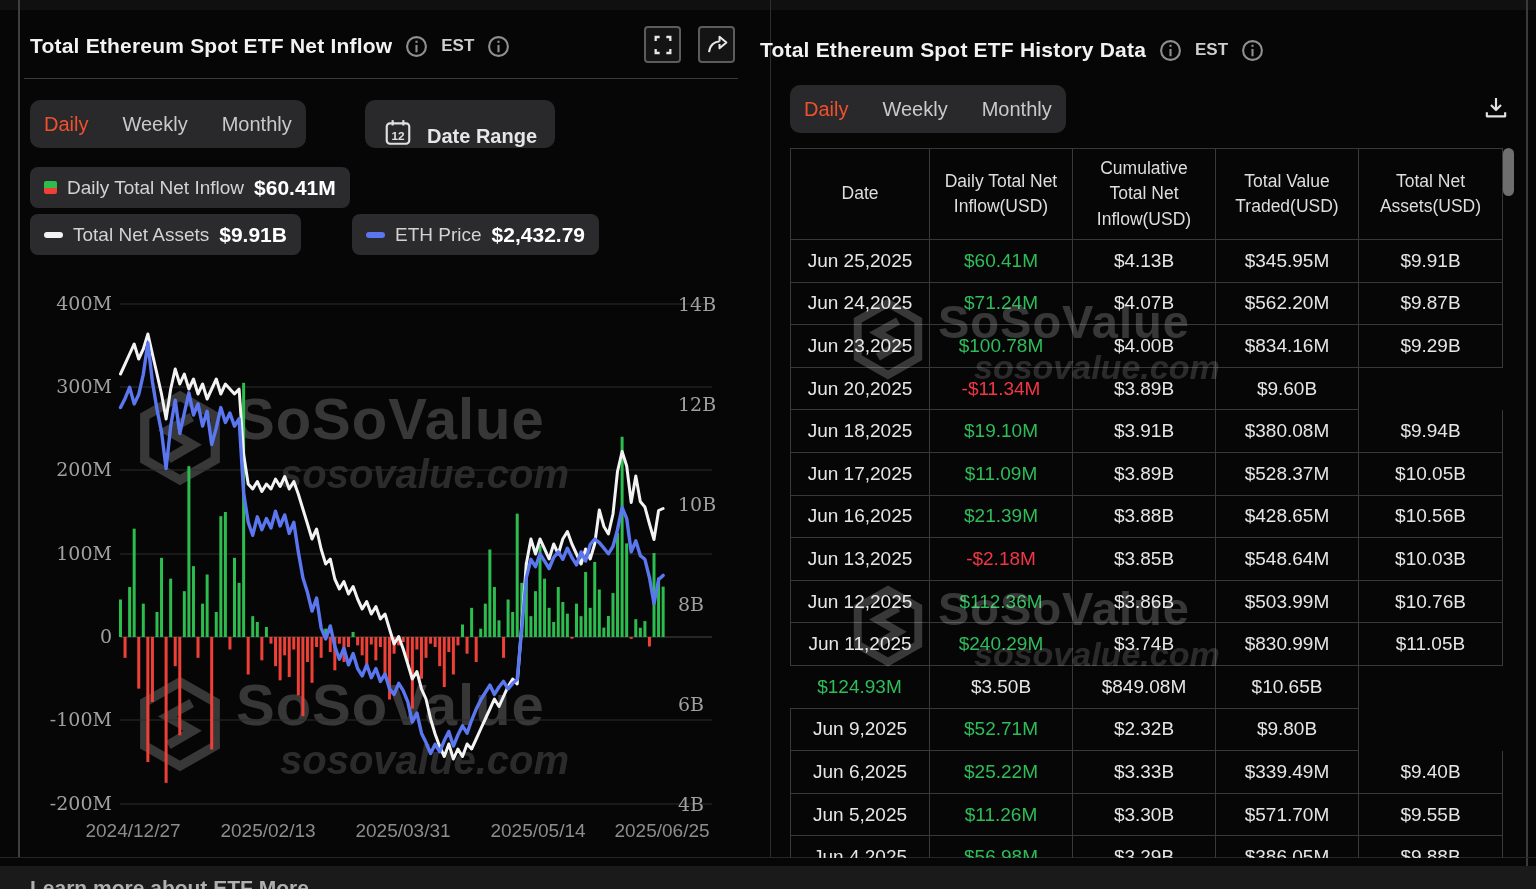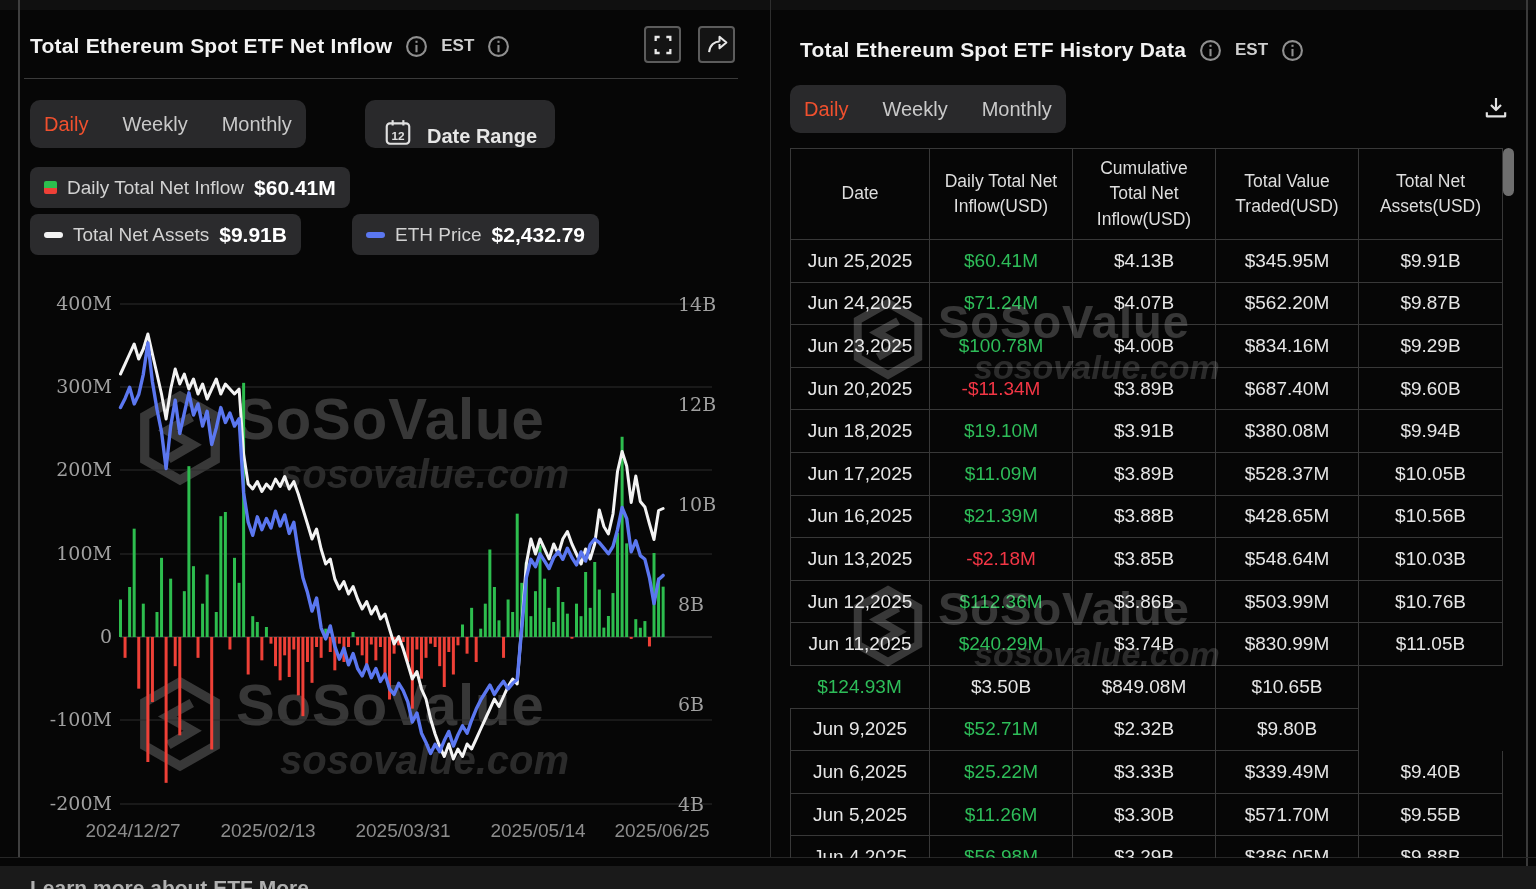--- a/index.html
+++ b/index.html
@@ -299,21 +299,21 @@
         <rect x="652.52" y="553.020026" width="3" height="83.979974" fill="#2dbd4e"></rect>
         <rect x="657.0799999999999" y="577.635708" width="3" height="59.364292" fill="#2dbd4e"></rect>
         <rect x="661.64" y="586.660347" width="3" height="50.339653" fill="#2dbd4e"></rect>
         <path d="M120.5,374.0 L125.1,364.0 L129.6,354.0 L134.2,344.0 L138.7,359.0 L143.3,349.0 L147.9,334.0 L152.4,354.0 L157.0,374.0 L161.5,394.0 L166.1,419.0 L170.7,389.0 L175.2,369.0 L179.8,384.0 L184.3,374.0 L188.9,389.0 L193.5,379.0 L198.0,394.0 L202.6,384.0 L207.1,399.0 L211.7,389.0 L216.3,379.0 L220.8,394.0 L225.4,384.0 L229.9,389.0 L234.5,394.0 L239.1,389.0 L243.6,454.0 L248.2,484.0 L252.7,489.0 L257.3,481.5 L261.9,491.5 L266.4,484.0 L271.0,489.0 L275.5,479.0 L280.1,486.5 L284.7,476.5 L289.2,489.0 L293.8,481.5 L298.3,494.0 L302.9,509.0 L307.5,524.0 L312.0,539.0 L316.6,529.0 L321.1,549.0 L325.7,564.0 L330.3,559.0 L334.8,579.0 L339.4,589.0 L343.9,581.5 L348.5,594.0 L353.1,586.5 L357.6,599.0 L362.2,609.0 L366.7,601.5 L371.3,614.0 L375.9,606.5 L380.4,619.0 L385.0,614.0 L389.5,629.0 L394.1,644.0 L398.7,636.5 L403.2,649.0 L407.8,664.0 L412.3,679.0 L416.9,671.5 L421.5,689.0 L426.0,699.0 L430.6,719.0 L435.1,734.0 L439.7,746.5 L444.3,756.5 L448.8,744.0 L453.4,759.0 L457.9,749.0 L462.5,756.5 L467.1,744.0 L471.6,749.0 L476.2,739.0 L480.7,729.0 L485.3,719.0 L489.9,709.0 L494.4,699.0 L499.0,706.5 L503.5,696.5 L508.1,686.5 L512.7,679.0 L517.2,684.0 L521.8,624.0 L526.3,564.0 L530.9,539.0 L535.5,554.0 L540.0,539.0 L544.6,549.0 L549.1,559.0 L553.7,544.0 L558.3,554.0 L562.8,539.0 L567.4,531.5 L571.9,544.0 L576.5,554.0 L581.1,564.0 L585.6,549.0 L590.2,559.0 L594.7,544.0 L599.3,510.0 L603.9,526.5 L608.4,534.0 L613.0,514.0 L617.5,471.5 L622.1,451.5 L626.7,466.0 L631.2,502.5 L635.8,476.0 L640.3,501.5 L644.9,507.0 L649.5,524.0 L654.0,539.5 L658.6,510.5 L663.1,508.5" fill="none" stroke="#f3f3f3" stroke-width="3" stroke-linejoin="round" stroke-linecap="round"></path>
         <path d="M120.5,407.6 L125.1,398.4 L129.6,387.3 L134.2,403.9 L138.7,394.6 L143.3,374.3 L147.9,342.9 L152.4,381.7 L157.0,409.4 L161.5,431.6 L166.1,468.6 L170.7,426.1 L175.2,400.2 L179.8,433.5 L184.3,413.1 L188.9,392.8 L193.5,415.0 L198.0,403.9 L202.6,426.1 L207.1,411.3 L211.7,444.6 L216.3,427.9 L220.8,407.6 L225.4,422.4 L229.9,413.1 L234.5,426.1 L239.1,418.7 L243.6,492.7 L248.2,522.3 L252.7,535.3 L257.3,516.8 L261.9,529.7 L266.4,518.6 L271.0,527.9 L275.5,511.2 L280.1,526.0 L284.7,514.9 L289.2,533.4 L293.8,522.3 L298.3,551.9 L302.9,577.8 L307.5,592.6 L312.0,611.1 L316.6,598.1 L321.1,627.8 L325.7,638.9 L330.3,625.9 L334.8,646.3 L339.4,659.2 L343.9,648.1 L348.5,664.8 L353.1,653.6 L357.6,668.5 L362.2,675.9 L366.7,664.8 L371.3,677.7 L375.9,668.5 L380.4,681.4 L385.0,674.0 L389.5,688.8 L394.1,694.4 L398.7,683.3 L403.2,690.6 L407.8,701.8 L412.3,722.1 L416.9,712.9 L421.5,733.2 L426.0,742.5 L430.6,753.5 L435.1,744.3 L439.7,751.7 L444.3,740.6 L448.8,731.4 L453.4,746.1 L457.9,735.0 L462.5,725.8 L467.1,733.2 L471.6,720.3 L476.2,709.1 L480.7,699.9 L485.3,692.5 L489.9,685.1 L494.4,694.4 L499.0,687.0 L503.5,681.4 L508.1,688.8 L512.7,683.3 L517.2,679.5 L521.8,627.8 L526.3,577.8 L530.9,559.3 L535.5,566.7 L540.0,553.8 L544.6,561.1 L549.1,568.5 L553.7,557.5 L558.3,551.9 L562.8,559.3 L567.4,548.2 L571.9,557.5 L576.5,564.9 L581.1,551.9 L585.6,561.1 L590.2,544.5 L594.7,539.0 L599.3,542.6 L603.9,548.2 L608.4,553.8 L613.0,546.4 L617.5,529.7 L622.1,507.5 L626.7,518.6 L631.2,551.9 L635.8,540.8 L640.3,555.6 L644.9,559.3 L649.5,577.8 L654.0,603.7 L658.6,579.6 L663.1,575.4" fill="none" stroke="#5b77f0" stroke-width="3.4" stroke-linejoin="round" stroke-linecap="round"></path>
       </svg>
   </section>
 
   <section>
 
-    <div class="abs hdr-flex" style="left:800px;top:30px;">
+    <div class="abs hdr-flex" style="left:760px;top:30px;">
       <span class="panel-title nowrap">Total Ethereum Spot ETF History Data</span>
       <svg width="23" height="23" viewBox="0 0 22 22">
         <circle cx="11" cy="11" r="9" fill="none" stroke="#8f8f8f" stroke-width="2"></circle>
         <rect x="10" y="9.5" width="2" height="7" fill="#8f8f8f"></rect>
           <rect x="10" y="5.5" width="2" height="2" fill="#8f8f8f"></rect>
       </svg>
       <span class="est">EST</span>
       <svg width="23" height="23" viewBox="0 0 22 22">
         <circle cx="11" cy="11" r="9" fill="none" stroke="#8f8f8f" stroke-width="2"></circle>
         <rect x="10" y="9.5" width="2" height="7" fill="#8f8f8f"></rect>
@@ -359,21 +359,20 @@
           <div class="hcell first">Jun 23,2025</div>
           <div class="hcell" style="color: rgb(46, 189, 89);">$100.78M</div>
           <div class="hcell">$4.00B</div>
           <div class="hcell">$834.16M</div>
           <div class="hcell">$9.29B</div>
         </div>
         <div class="hrow body">
           <div class="hcell first">Jun 20,2025</div>
           <div class="hcell" style="color: rgb(242, 54, 69);">-$11.34M</div>
           <div class="hcell">$3.89B</div>
-          <div class="hcell">$687.40M</div>
           <div class="hcell">$9.60B</div>
         </div>
         <div class="hrow body">
           <div class="hcell first">Jun 18,2025</div>
           <div class="hcell" style="color: rgb(46, 189, 89);">$19.10M</div>
           <div class="hcell">$3.91B</div>
           <div class="hcell">$380.08M</div>
           <div class="hcell">$9.94B</div>
         </div>
         <div class="hrow body">

